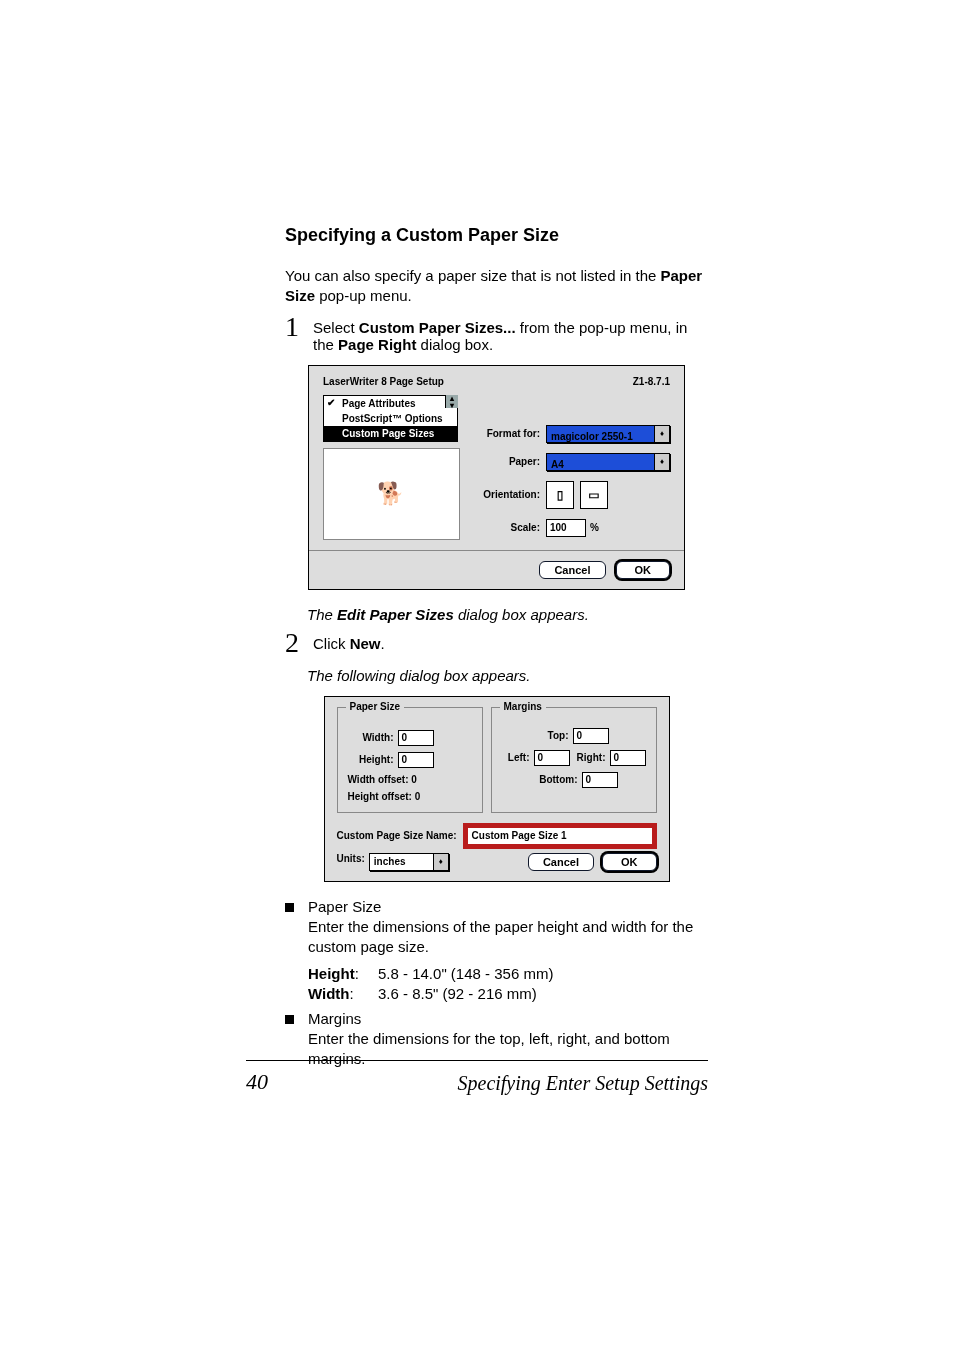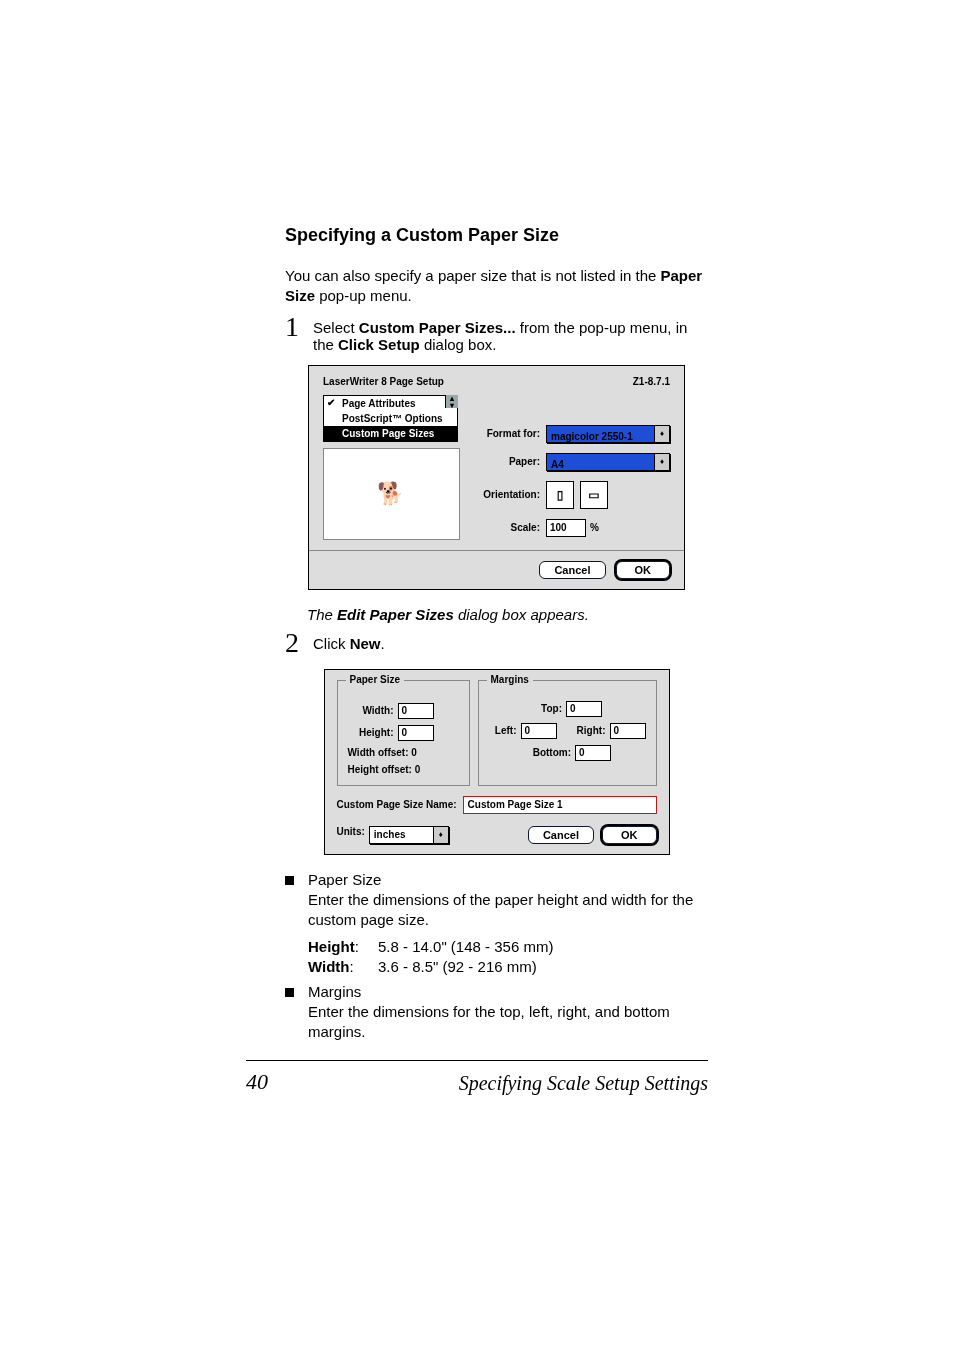--- a/index.html
+++ b/index.html
@@ -38,24 +38,24 @@
   .dlg2{width:320px;border:1px solid #000;background:#ddd;font-family:Verdana,Geneva,sans-serif;font-size:10px;font-weight:bold;padding:10px 12px;}
   .groups{display:flex;gap:8px;}
   .grp{border:1px solid #888;flex:1;padding:16px 10px 10px 10px;position:relative;}
   .grp-title{position:absolute;top:-7px;left:8px;background:#ddd;padding:0 4px;}
   .frow{display:flex;align-items:center;margin:6px 0;}
   .flab{text-align:right;margin-right:4px;}
   .fin{background:#fff;border:1px solid #000;height:14px;width:28px;font-size:10px;padding:0 3px;display:flex;align-items:center;}
   .g1 .flab{width:46px;}
   .offs{font-size:10px;margin:6px 0 0 0;}
   .g2-row1{display:flex;justify-content:center;align-items:center;margin:4px 0;}
-  .g2-row2{display:flex;justify-content:flex-start;margin:6px 0;gap:13px;}
+  .g2-row2{display:flex;justify-content:flex-start;margin:6px 0;}
   .g2-row3{display:flex;justify-content:center;align-items:center;margin:4px 0;}
-  .name-row{display:flex;align-items:center;margin:10px 0 12px 0;}
-  .name-in{flex:1;background:#fff;border:1px solid #b91c1c;height:16px;margin-left:6px;padding:0 4px;display:flex;align-items:center;}
+  .name-row{display:flex;align-items:center;margin:10px 0 4px 0;}
+  .name-in{flex:1;background:#fff;border:5px solid #b91c1c;height:16px;margin-left:6px;padding:0 4px;display:flex;align-items:center;}
   .units-row{display:flex;align-items:center;justify-content:space-between;}
   .unit-sel{background:#fff;border:1px solid #000;height:16px;width:70px;box-shadow:1px 1px 0 #000;padding:0 4px;display:flex;align-items:center;position:relative;margin-left:4px;}
   
   .blt{display:flex;margin:6px 0 2px 0;}
   .sq{width:9px;height:9px;background:#000;margin:5px 14px 0 0;}
   .bt{font-size:15px;}
   .blt-body{font-size:15px;margin:2px 0 8px 23px;line-height:1.35;}
   .spec-table{margin:4px 0 8px 23px;font-size:15px;}
   .spec-table .r{display:flex;margin:3px 0;}
   .sk{width:70px;}
@@ -70,21 +70,21 @@
 <div class="page">
   <div class="h3">Specifying a Custom Paper Size</div>
 
   <div class="body">
     <span>You can also specify a paper size that is not listed in the </span><b>Paper Size</b><span> pop-up menu.</span>
   </div>
 
   <div class="step">
     <div class="step-num">1</div>
     <div class="step-text">
-      <span>Select </span><b>Custom Paper Sizes...</b><span> from the pop-up menu, in the </span><b>Click Setup</b><span> dialog box.</span>
+      <span>Select </span><b>Custom Paper Sizes...</b><span> from the pop-up menu, in the </span><b>Page Right</b><span> dialog box.</span>
     </div>
   </div>
 
   <div class="dialog-wrap">
     <div class="dlg1">
       <div class="dlg1-main">
         <div class="dlg1-title">
           <span>LaserWriter 8 Page Setup</span>
           <span>Z1-8.7.1</span>
         </div>
@@ -139,20 +139,21 @@
     <span>The </span><b>Edit Paper Sizes</b><span> dialog box appears.</span>
   </div>
 
   <div class="step">
     <div class="step-num">2</div>
     <div class="step-text">
       <span>Click </span><b>New</b><span>.</span>
     </div>
   </div>
 
+  <div class="italic">The following dialog box appears.</div>
 
   <div class="dialog-wrap">
     <div class="dlg2">
       <div class="groups">
         <div class="grp g1">
           <div class="grp-title">Paper Size</div>
           <div class="frow">
               <div class="flab">Width:</div>
               <div class="fin">0</div>
             </div>
@@ -221,15 +222,15 @@
       </div>
   </div>
   <div class="blt">
     <div class="sq"></div>
     <div class="bt">Margins</div>
   </div>
   <div class="blt-body">Enter the dimensions for the top, left, right, and bottom margins.</div>
 
   <div class="footer">
     <div class="pg">40</div>
-    <div class="ft">Specifying Scale Setup Settings</div>
+    <div class="ft">Specifying Enter Setup Settings</div>
   </div>
 </div>
 
 </body></html>

